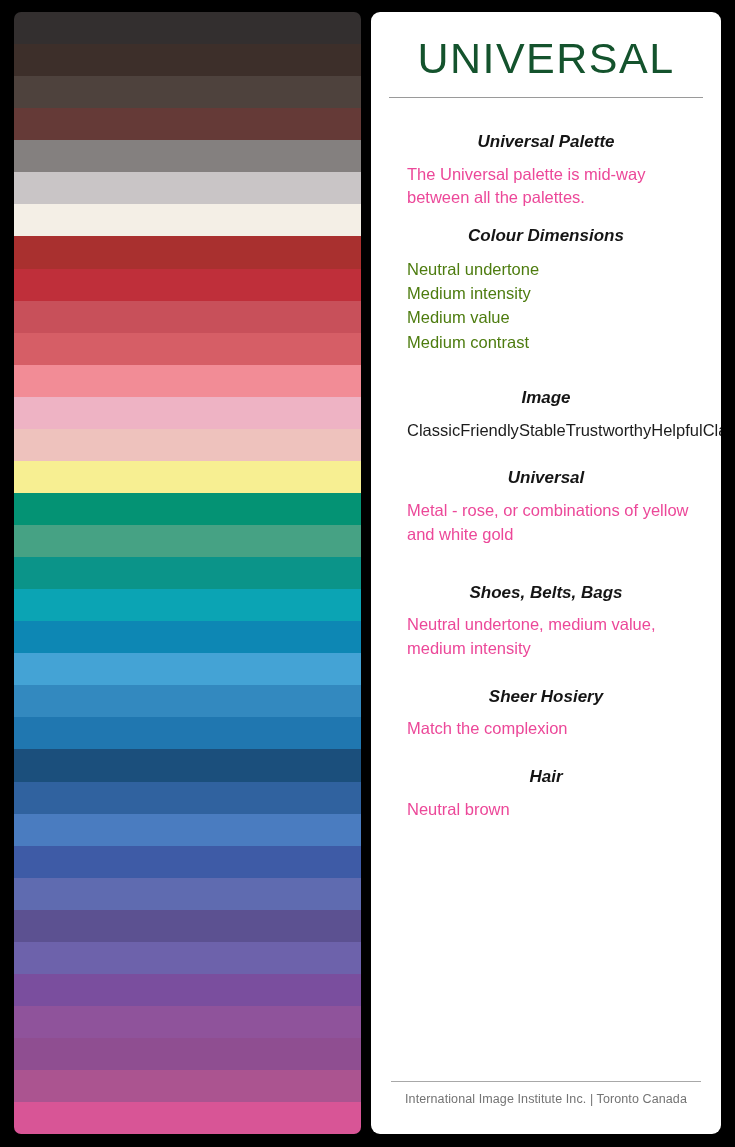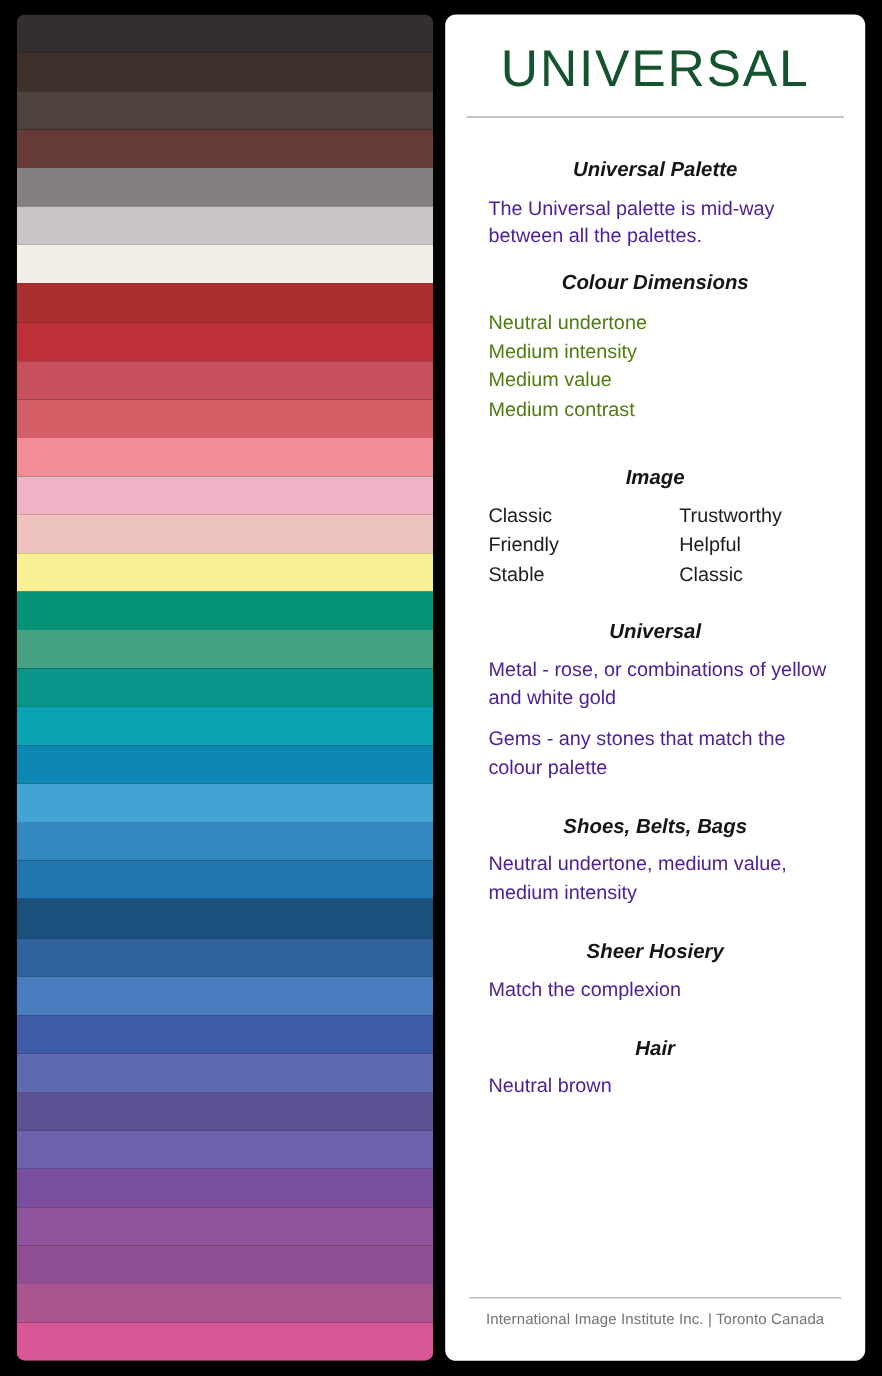--- a/index.html
+++ b/index.html
@@ -75,21 +75,21 @@
     font-size: 17px;
     font-style: italic;
     font-weight: bold;
     color: #151515;
     margin: 0;
     padding: 0;
     line-height: 1.2;
   }
   .body-text {
     font-size: 16.5px;
-    color: #4c1d95;
+    color: #ec4899;
     line-height: 1.45;
     margin: 0;
     padding: 0 24px 0 36px;
   }
   .body-line {
     font-size: 16.5px;
     color: #4d7c0f;
     line-height: 1.47;
     padding-left: 36px;
   }
@@ -100,21 +100,21 @@
   .gap-xl { height: 34px; }
 
   
   .two-col {
     display: flex;
     padding-left: 36px;
     padding-right: 14px;
   }
   .col {
     display: flex;
-    flex-direction: column;
+    text-align: right;
   }
   .col-left  { width: 159px; }
   .col-right { width: auto; }
   .attr {
     font-size: 16.5px;
     color: #1c1c1c;
     line-height: 1.47;
   }
 
   
@@ -222,21 +222,20 @@
       </div>
     </div>
 
     <div class="gap-l"></div>
 
     <div class="section">
       <div class="section-heading">Universal</div>
       <div class="gap-s"></div>
       <p class="body-text">Metal - rose, or combinations of yellow and white gold</p>
       <div class="gap-s"></div>
-      <p class="body-text">Gems - any stones that match the colour palette</p>
     </div>
 
     <div class="gap-l"></div>
 
     <div class="section">
       <div class="section-heading">Shoes, Belts, Bags</div>
       <div class="gap-s"></div>
       <p class="body-text">Neutral undertone, medium value, medium intensity</p>
     </div>
 

